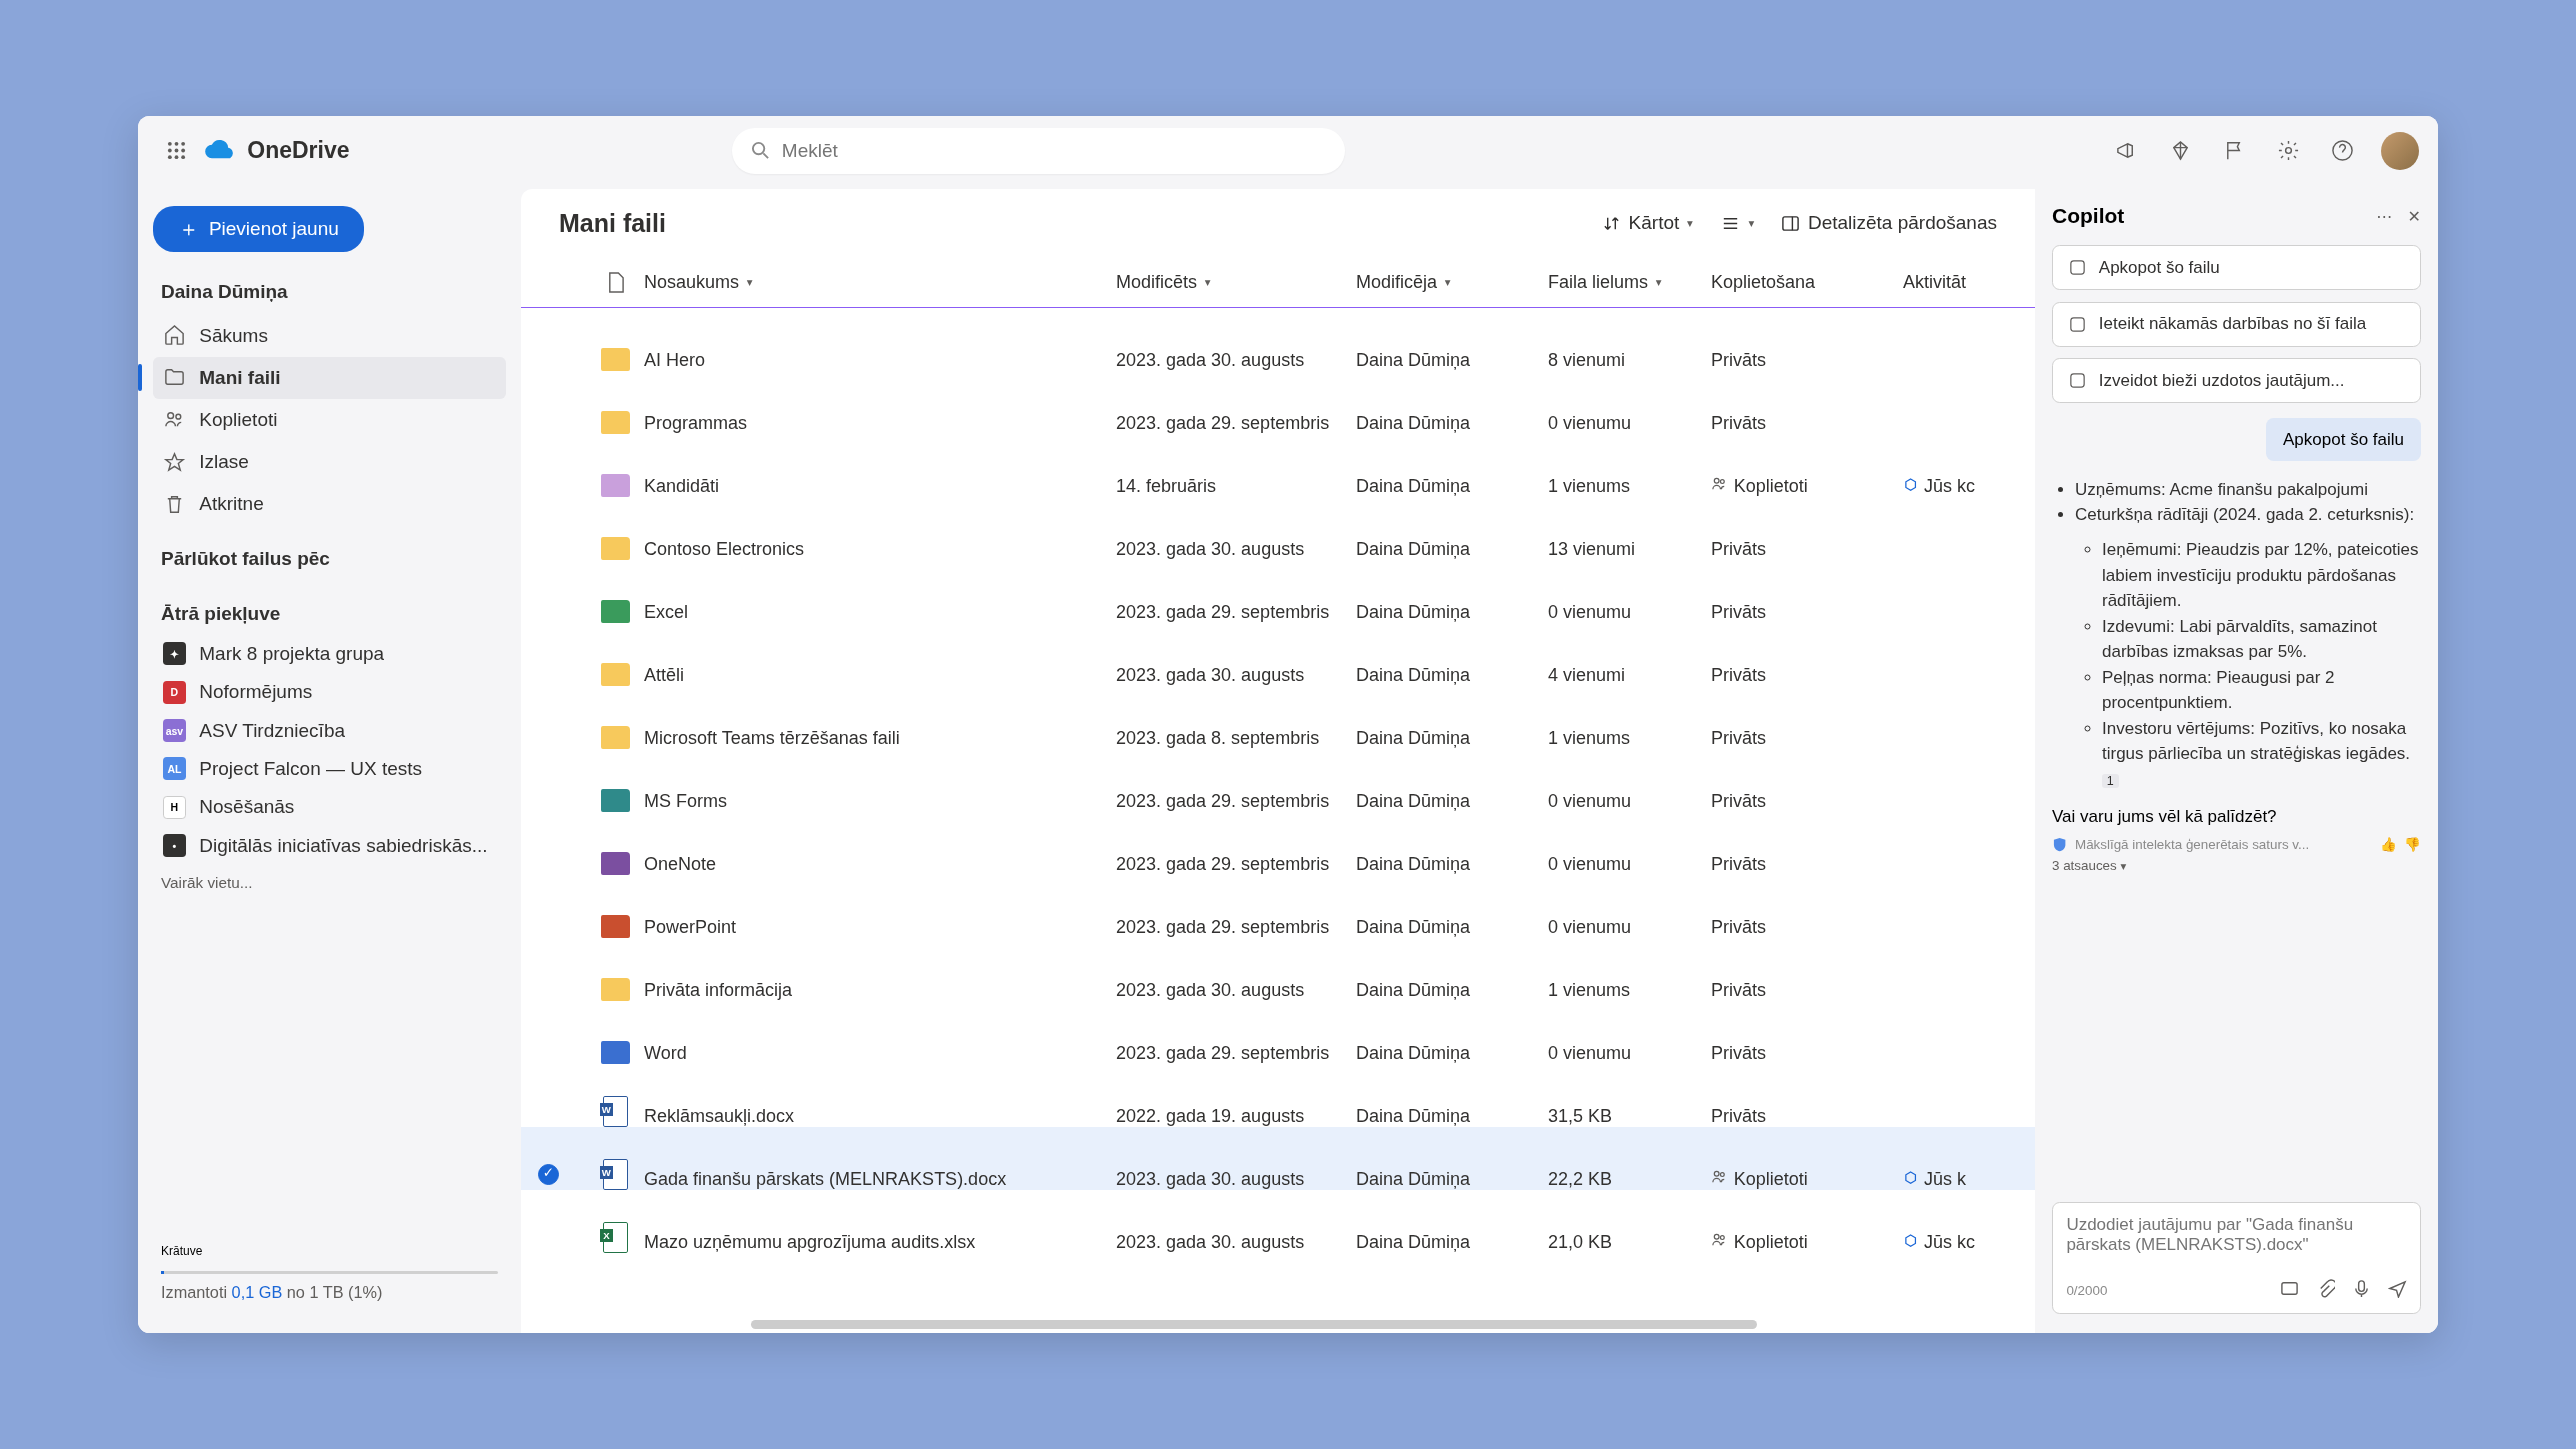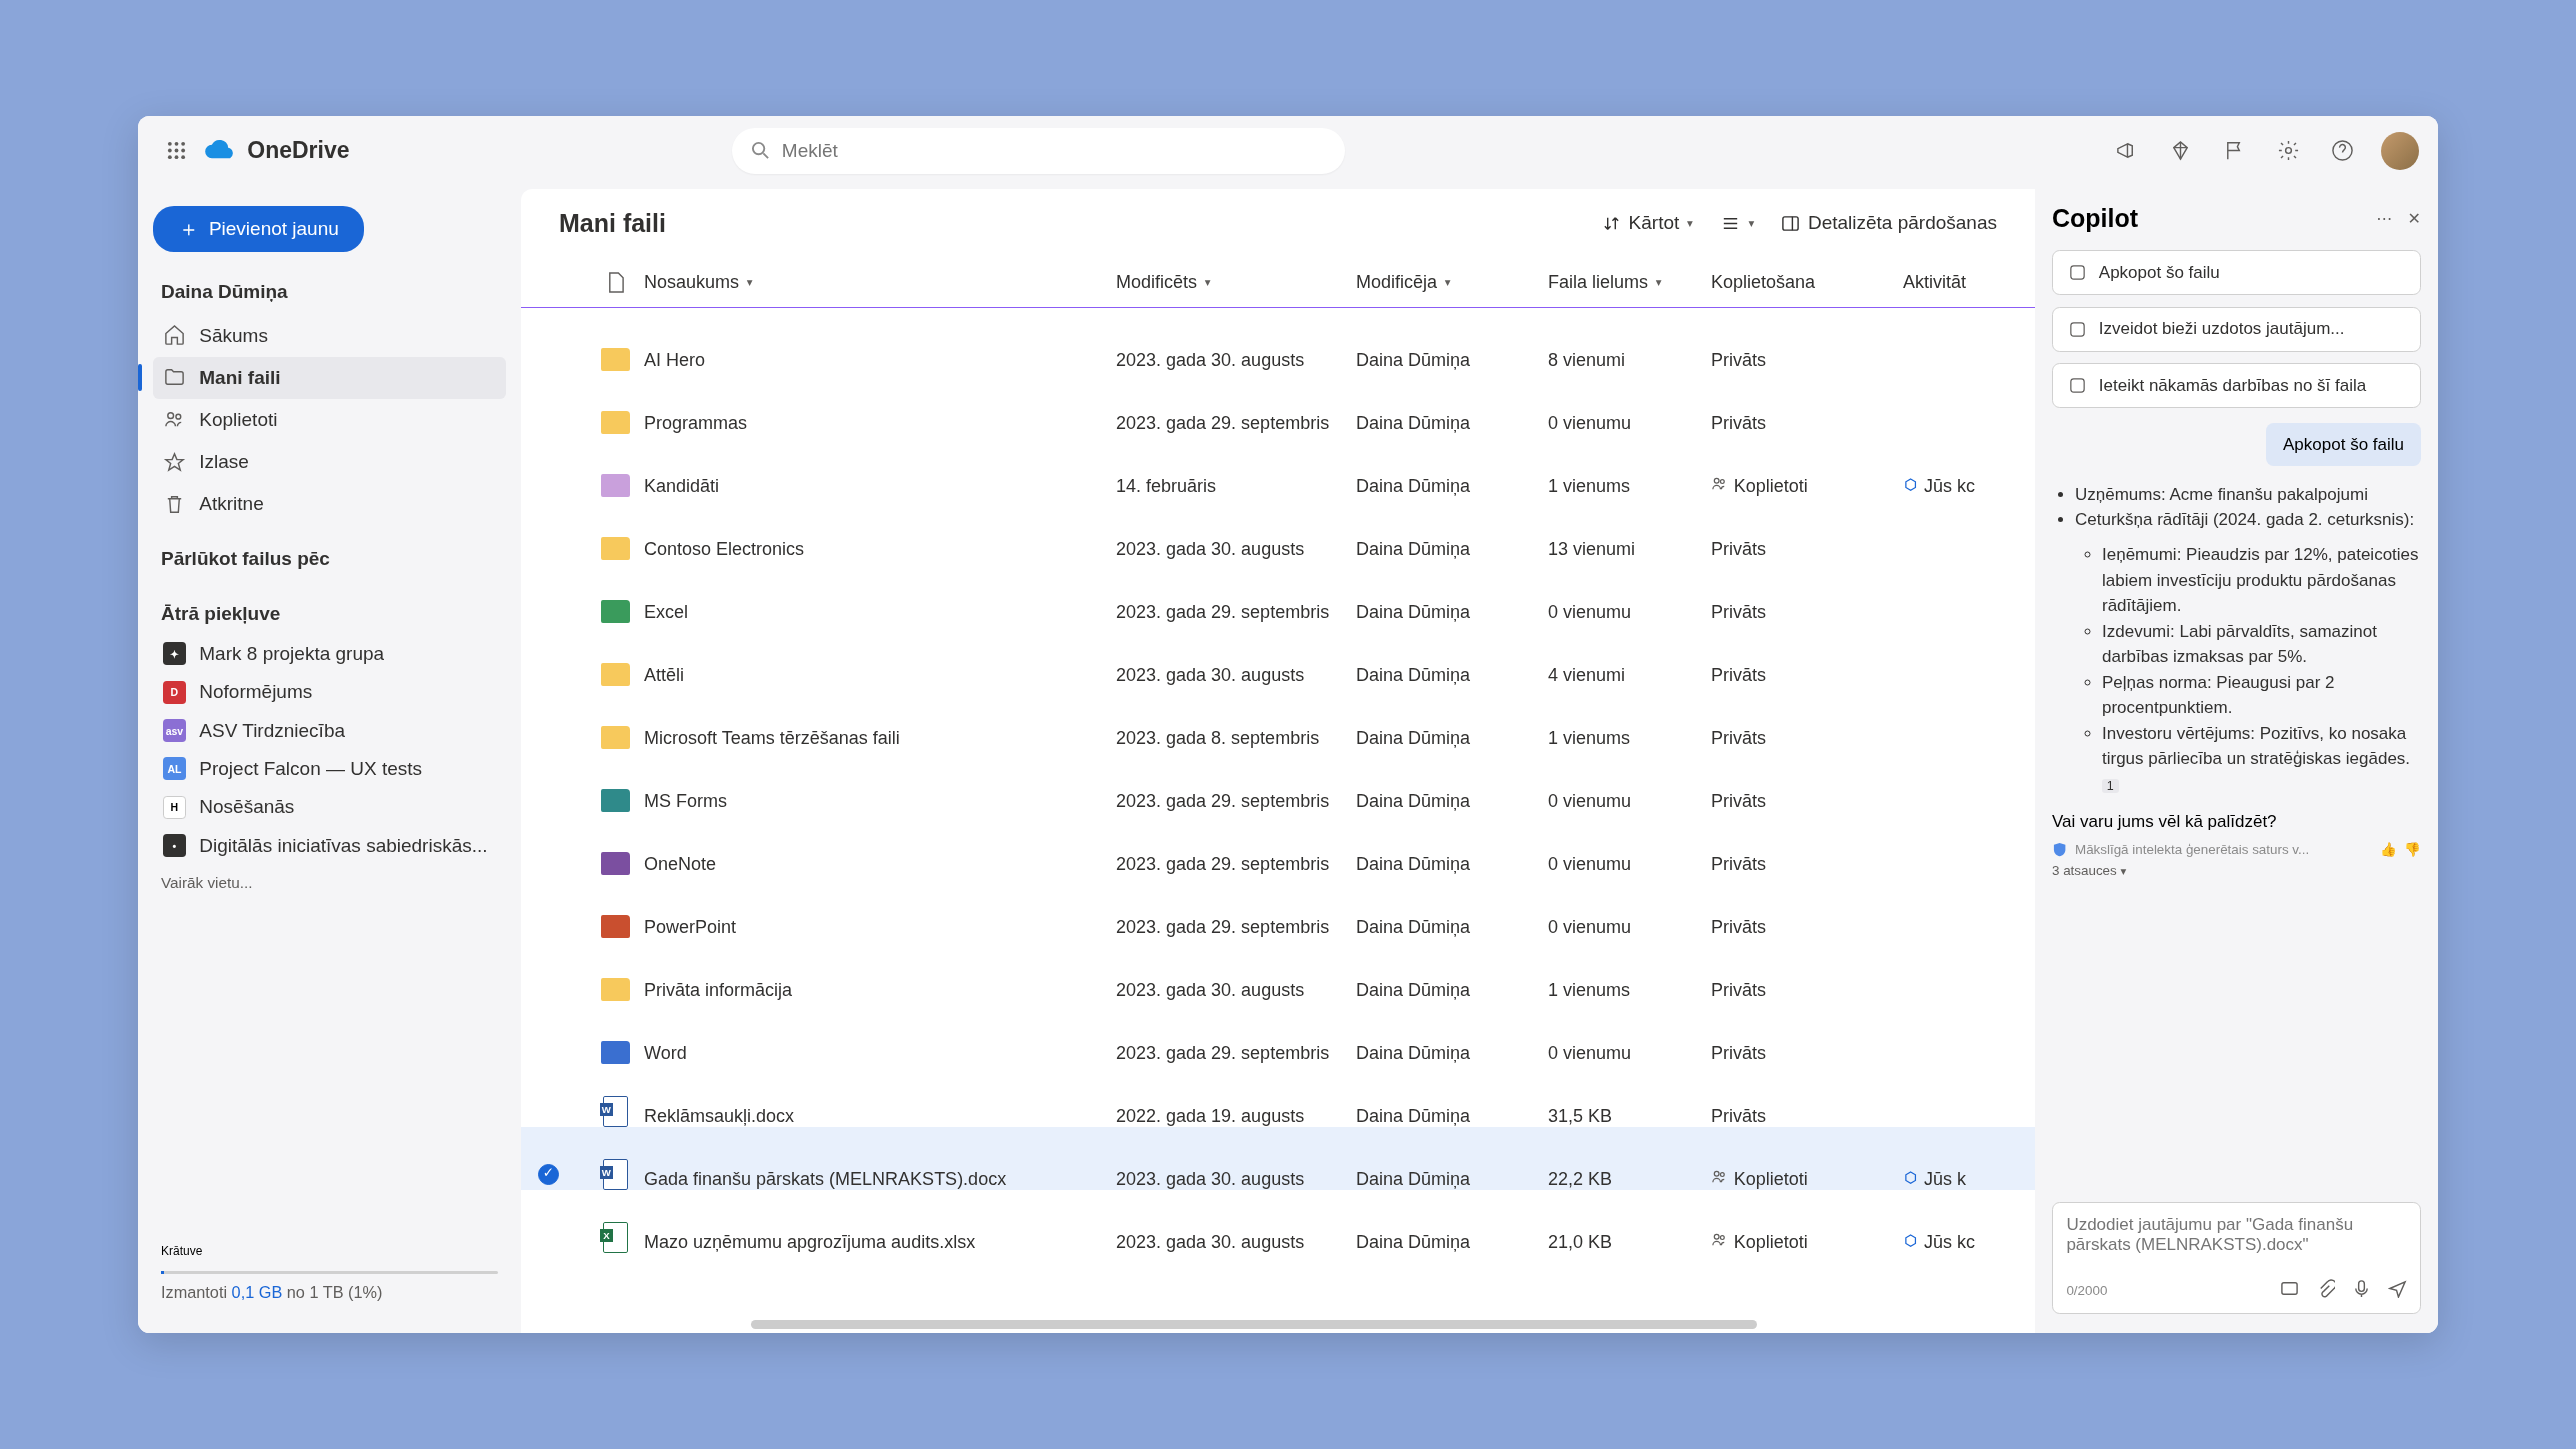--- a/index.html
+++ b/index.html
@@ -55,21 +55,21 @@
   .file-ico.word { border-color:#2b579a; } .file-ico.word::before{content:"W";background:#2b579a;position:absolute;left:-3.8px;top:5.8px;width:13.4px;height:13.4px;display:flex;align-items:center;justify-content:center;font-size:9.6px;}
   .file-ico.excel { border-color:#217346; } .file-ico.excel::before{content:"X";background:#217346;position:absolute;left:-3.8px;top:5.8px;width:13.4px;height:13.4px;display:flex;align-items:center;justify-content:center;font-size:9.6px;}
   .checkbox { width: 21px; height: 21px; border-radius: 50%; border: 1px solid #aaa; display:inline-block; }
   .checkbox.checked { background: #1a66d6; border-color: #1a66d6; position: relative; }
   .checkbox.checked::after { content:"✓"; color:#fff; font-size:13.4px; position:absolute; top:0; left:3.8px; }
   .share-ico { margin-right:5.8px; color:#605e5c; }
   .activity-ico { color:#1a66d6; margin-right:5.8px; }
   .scrollbar-h { height: 9.6px; background: #ccc; border-radius: 4.8px; width: 1006px; margin: 0 auto 3.8px 230px; }
   .copilot { width: 403px; background: #f5f5f7; display: flex; flex-direction: column; padding: 19px 17px; }
   .copilot-hdr { display: flex; align-items: center; justify-content: space-between; margin-bottom: 17px; }
-  .copilot-title { font-size: 25px; font-weight: 600; }
+  .copilot-title { font-size: 21px; font-weight: 600; }
   .copilot-hdr-icons { display: flex; gap: 15.3px; color: #605e5c; }
   .suggest { border: 1px solid #d0d0d0; border-radius: 7.7px; padding: 11.5px 15.3px; display: flex; align-items: center; gap: 11.5px; font-size: 17px; color: #323130; margin-bottom: 11.5px; background:#fff; cursor:pointer; white-space:nowrap; overflow:hidden; text-overflow:ellipsis;}
   .user-bubble { background: #dde7f7; border-radius: 7.7px; padding: 11.5px 17px; font-size: 17px; margin: 15.3px 0 15.3px auto; width: fit-content; }
   .response { font-size: 17px; color: #323130; line-height: 1.5; }
   .response ul { padding-left: 23px; margin-top: 9.6px; }
   .response ul ul { padding-left: 27px; list-style: circle; }
   .resp-footer { font-size: 17px; margin-top: 15.3px; }
   .ai-disclaimer { display:flex; align-items:center; gap:7.7px; font-size:13.4px; color:#8a8a8a; margin-top:9.6px; }
   .refs { font-size:13.4px; color:#605e5c; margin-top:5.8px; cursor:pointer; }
   .input-area { border: 1px solid #d0d0d0; border-radius: 7.7px; padding: 11.5px 13.4px; margin-top: auto; background:#fff; }
@@ -509,27 +509,27 @@
             <div class="suggest">
               <svg width="19" height="19" viewBox="0 0 20 20" fill="none" stroke="#605e5c" stroke-width="1.3">
                 <rect x="3" y="3" width="14" height="14" rx="3"></rect>
               </svg>
               <span>Apkopot šo failu</span>
             </div>
             <div class="suggest">
               <svg width="19" height="19" viewBox="0 0 20 20" fill="none" stroke="#605e5c" stroke-width="1.3">
                 <rect x="3" y="3" width="14" height="14" rx="3"></rect>
               </svg>
-              <span>Izveidot bieži uzdotos jautājum...</span>
+              <span>Ieteikt nākamās darbības no šī faila</span>
             </div>
             <div class="suggest">
               <svg width="19" height="19" viewBox="0 0 20 20" fill="none" stroke="#605e5c" stroke-width="1.3">
                 <rect x="3" y="3" width="14" height="14" rx="3"></rect>
               </svg>
-              <span>Ieteikt nākamās darbības no šī faila</span>
+              <span>Izveidot bieži uzdotos jautājum...</span>
             </div>
           </div>
         <div class="user-bubble">Apkopot šo failu</div>
         <div class="response">
           <ul>
             <li>Uzņēmums: Acme finanšu pakalpojumi</li>
             <li><span>Ceturkšņa rādītāji (2024. gada 2. ceturksnis):</span>
               <ul>
                 <li>Ieņēmumi: Pieaudzis par 12%, pateicoties labiem investīciju produktu pārdošanas rādītājiem.</li>
                 <li>Izdevumi: Labi pārvaldīts, samazinot darbības izmaksas par 5%.</li>

